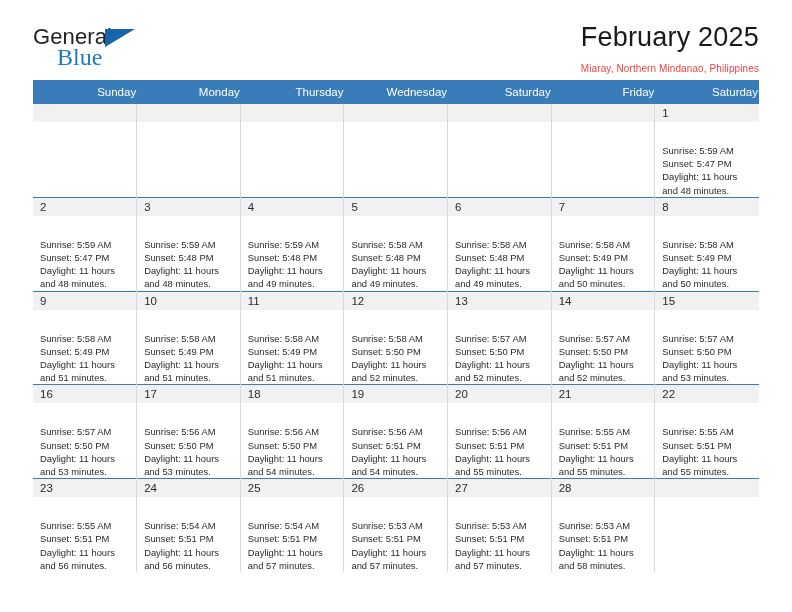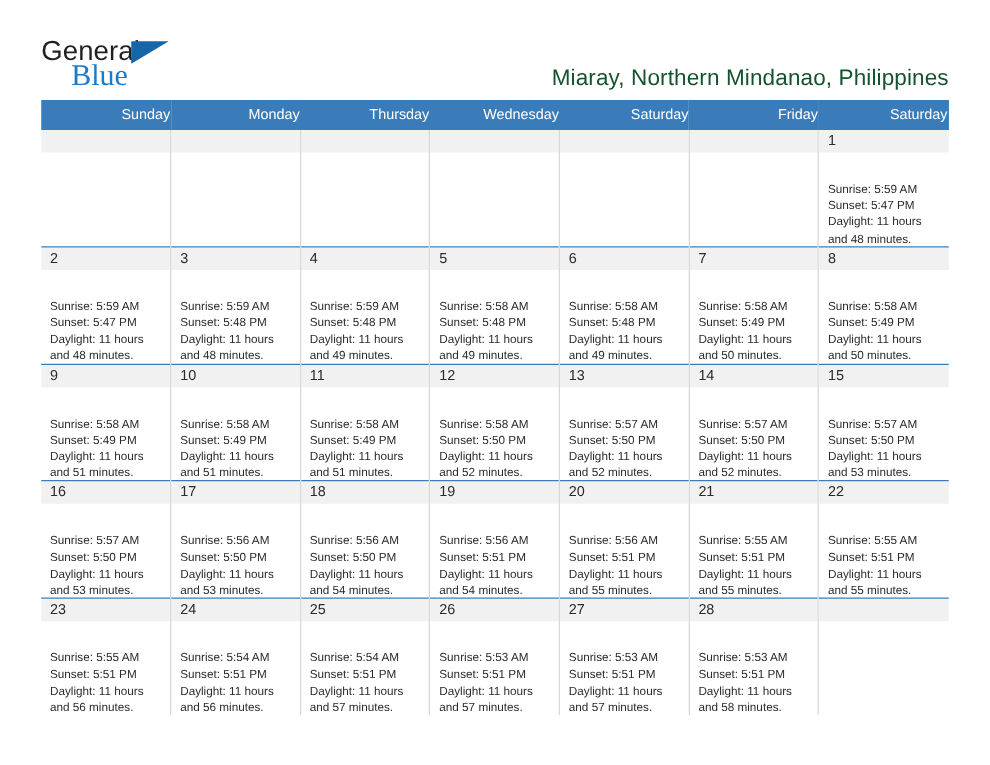--- a/index.html
+++ b/index.html
@@ -17,22 +17,22 @@
     position: relative;
     width: 792px;
     height: 612px;
     padding: 0 33px;
   }
 
   
   .header {
     display: flex;
     justify-content: space-between;
-    align-items: flex-start;
-    padding-top: 30px;
+    align-items: flex-end;
+    padding-top: 46px;
     height: 74px;
   }
 
   .logo {
     position: relative;
     width: 120px;
     height: 48px;
     line-height: 1;
   }
   .logo-general {
@@ -61,23 +61,23 @@
 
   .titles { text-align: right; }
   .cal-title {
     font-size: 27px;
     font-weight: normal;
     color: #1a1a1a;
     letter-spacing: .2px;
     line-height: 1.15;
   }
   .cal-subtitle {
-    font-size: 18px;
-    color: #14532d;
-    margin-top: 22px;
+    font-size: 10px;
+    color: #ef4444;
+    margin-top: 10px;
     letter-spacing: .1px;
   }
 
   
   .calendar {
     width: 726px;
     border-collapse: collapse;
     table-layout: fixed;
     margin-top: 6px;
   }
@@ -131,20 +131,21 @@
 
   <div class="header">
 
     <div class="logo">
       <span class="logo-general">General</span>
       <span class="logo-triangle"></span>
       <span class="logo-blue">Blue</span>
     </div>
 
     <div class="titles">
+      <div class="cal-title">February 2025</div>
       <div class="cal-subtitle">Miaray, Northern Mindanao, Philippines</div>
     </div>
 
   </div>
 
   <table class="calendar">
     <thead>
       <tr id="weekday-row">
           <th>Sunday</th>
           <th>Monday</th>

